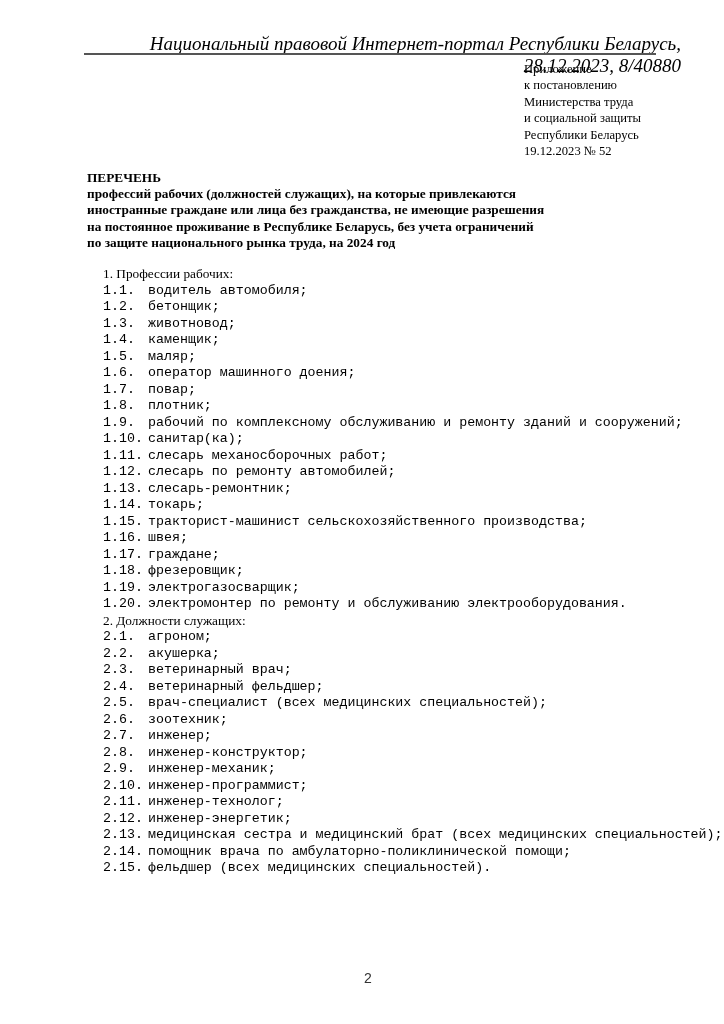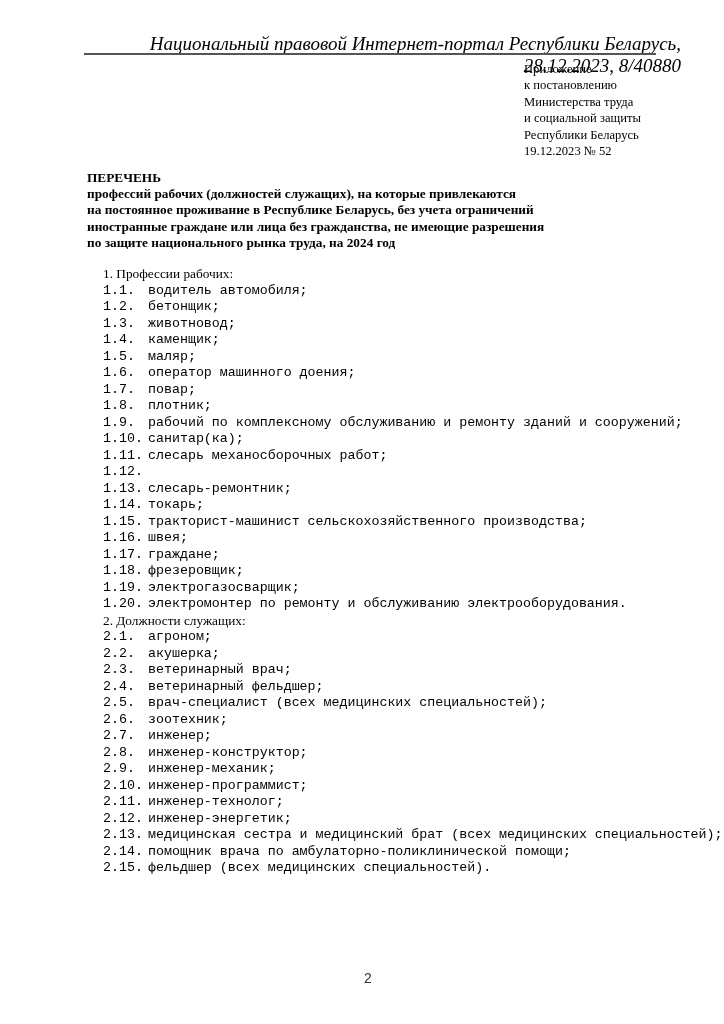--- a/index.html
+++ b/index.html
@@ -29,22 +29,22 @@
   <div>к постановлению</div>
   <div>Министерства труда</div>
   <div>и социальной защиты</div>
   <div>Республики Беларусь</div>
   <div>19.12.2023 № 52</div>
 </div>
 
 <div class="title-block">
   <div>ПЕРЕЧЕНЬ</div>
   <div>профессий рабочих (должностей служащих), на которые привлекаются</div>
+  <div>иностранные граждане или лица без гражданства, не имеющие разрешения</div>
   <div>на постоянное проживание в Республике Беларусь, без учета ограничений</div>
-  <div>иностранные граждане или лица без гражданства, не имеющие разрешения</div>
   <div>по защите национального рынка труда, на 2024 год</div>
 </div>
 
 <div class="list" id="list">
     <div class="section">1. Профессии рабочих:</div>
     <div class="row">
       <span class="num">1.1.</span>
       <span>водитель автомобиля;</span>
     </div>
     <div class="row">
@@ -82,20 +82,21 @@
     <div class="row">
       <span class="num">1.10.</span>
       <span>санитар(ка);</span>
     </div>
     <div class="row">
       <span class="num">1.11.</span>
       <span>слесарь механосборочных работ;</span>
     </div>
     <div class="row">
       <span class="num">1.12.</span>
+      <span>слесарь по ремонту автомобилей;</span>
     </div>
     <div class="row">
       <span class="num">1.13.</span>
       <span>слесарь-ремонтник;</span>
     </div>
     <div class="row">
       <span class="num">1.14.</span>
       <span>токарь;</span>
     </div>
     <div class="row">

